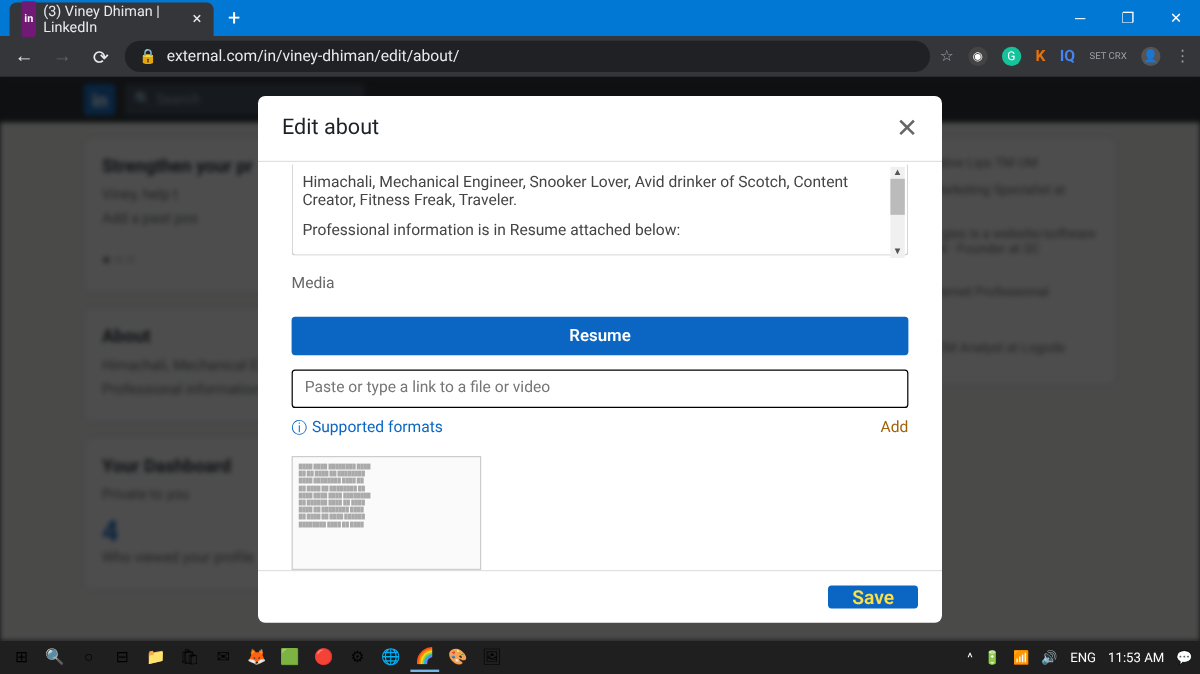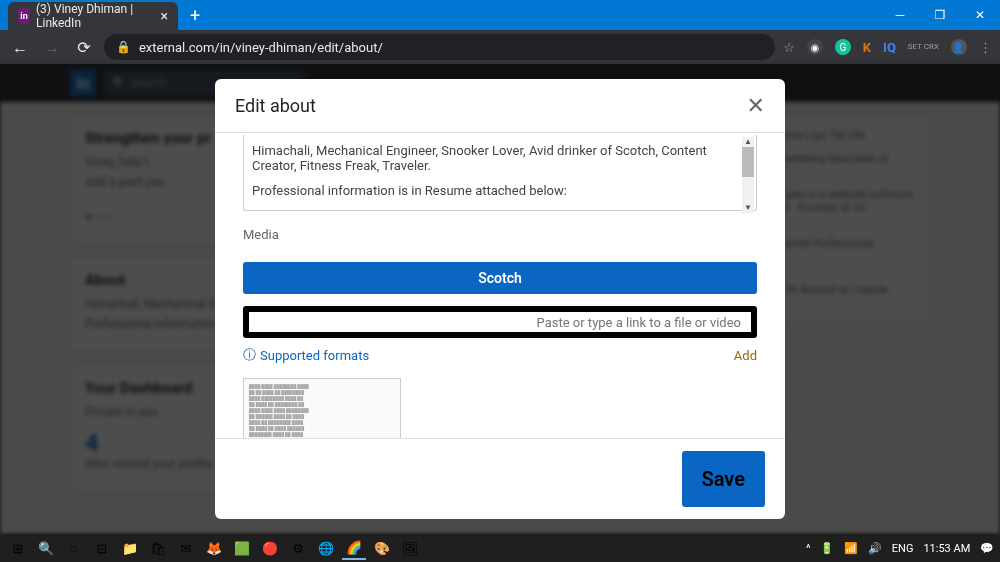--- a/index.html
+++ b/index.html
@@ -1,21 +1,21 @@
 <!DOCTYPE html>
 <html><head>
   <meta charset="utf-8">
   <style>
     * { margin: 0; padding: 0; box-sizing: border-box; font-family: -apple-system, BlinkMacSystemFont, "Segoe UI", Roboto, sans-serif; }
     body { width: 1000px; height: 562px; overflow: hidden; background: #202124; position: relative; }
     
     
     .titlebar { height: 30px; background: #0078d4; display: flex; align-items: center; }
     .tab { background: #35363a; height: 28px; margin-top: 2px; margin-left: 8px; display: flex; align-items: center; padding: 0 10px; border-radius: 6px 6px 0 0; color: #e8eaed; font-size: 12px; width: 170px; }
-    .tab-favicon { width: 14px; height: 16px; background: #701a75; border-radius: 2px; margin-right: 6px; display: flex; align-items: center; justify-content: center; color: white; font-size: 9px; font-weight: bold; }
+    .tab-favicon { width: 14px; height: 30px; background: #701a75; border-radius: 2px; margin-right: 6px; display: flex; align-items: center; justify-content: center; color: white; font-size: 9px; font-weight: bold; }
     .tab-close { margin-left: auto; font-size: 14px; }
     .new-tab { color: white; font-size: 18px; margin-left: 12px; cursor: pointer; }
     .win-controls { margin-left: auto; display: flex; }
     .win-btn { width: 40px; height: 30px; display: flex; align-items: center; justify-content: center; color: white; font-size: 12px; }
     
     .addressbar { height: 34px; background: #35363a; display: flex; align-items: center; padding: 0 8px; gap: 8px; }
     .nav-btn { color: #e8eaed; font-size: 16px; width: 24px; text-align: center; }
     .nav-btn.disabled { color: #5f6368; }
     .url-area { flex: 1; background: #202124; height: 26px; border-radius: 13px; display: flex; align-items: center; padding: 0 12px; color: #e8eaed; font-size: 13px; gap: 8px; }
     .lock { font-size: 12px; }
@@ -47,27 +47,27 @@
     .sb-track { position: absolute; right: 3px; top: 2px; width: 12px; height: 76px; background: #f0f0f0; }
     .sb-thumb { background: #bbb; width: 12px; }
     .sb-arrow { font-size: 8px; color: #555; text-align: center; line-height: 10px; }
     .media-section { margin-top: 16px; margin-bottom: 10px; }
     .media-label { font-size: 13px; color: #666; margin-bottom: 20px; }
     .media-desc { font-size: 13px; color: #666; }
     .btn-row { display: flex; gap: 8px; margin-top: 14px; }
     .btn { flex: 1; height: 32px; border-radius: 3px; font-size: 14px; font-weight: 600; display: flex; align-items: center; justify-content: center; cursor: pointer; }
     .btn-upload { background: #0a66c2; color: white; border: none; }
     .btn-link { background: #e9f3fc; color: #0a66c2; border: 1px solid #0a66c2; }
-    .link-input { width: 100%; height: 32px; border: 6px solid #000000; border-radius: 3px; padding: 0 10px; font-size: 13px; margin-top: 12px; text-align: right; }
+    .link-input { width: 100%; height: 32px; border: 1px solid #000000; border-radius: 3px; padding: 0 10px; font-size: 13px; margin-top: 12px; }
     .formats-row { display: flex; justify-content: space-between; align-items: center; margin-top: 8px; font-size: 13px; }
     .supported { color: #0a66c2; display: flex; align-items: center; gap: 4px; }
     .add-link { color: #a16207; font-weight: 400; }
     .media-thumb { width: 158px; height: 95px; border: 1px solid #ccc; margin-top: 14px; background: #fafafa; padding: 5px; overflow: hidden; font-size: 4px; color: #aaa; line-height: 6px; }
     .modal-footer { padding: 12px 20px; border-top: 1px solid #e0e0e0; display: flex; justify-content: flex-end; }
-    .btn-save { background: #0a66c2; color: #000000; border: none; padding: 16px 20px; border-radius: 3px; font-size: 20px; font-weight: 600; cursor: pointer; }
+    .btn-save { background: #0a66c2; color: #fde047; border: none; padding: 0 20px; border-radius: 3px; font-size: 16px; font-weight: 600; cursor: pointer; }
     
     
     .modal-body::-webkit-scrollbar { width: 10px; }
     .modal-body::-webkit-scrollbar-thumb { background: #ccc; }
     
     
     .taskbar { position: absolute; bottom: 0; left: 0; right: 0; height: 28px; background: #1f1f1f; display: flex; align-items: center; padding: 0 6px; }
     .tb-ico { width: 24px; height: 24px; margin-right: 4px; display: flex; align-items: center; justify-content: center; font-size: 13px; }
     .tb-right { margin-left: auto; display: flex; align-items: center; color: #fff; font-size: 11px; gap: 10px; }
   </style>
@@ -161,21 +161,21 @@
         <div class="sb-track">
           <div class="sb-arrow">▲</div>
           <div class="sb-thumb" style="height:30px;margin-top:0"></div>
           <div class="sb-arrow" style="position:absolute;bottom:0;width:100%">▼</div>
         </div>
       </div>
       <div class="media-section">
         <div class="media-label">Media</div>
       </div>
       <div class="btn-row">
-        <button class="btn btn-upload">Scotch</button>
+        <button class="btn btn-upload">Resume</button>
       </div>
       <input class="link-input" placeholder="Paste or type a link to a file or video" style="">
       <div class="formats-row">
         <div class="supported">
           <span>ⓘ</span>
           <span>Supported formats</span>
         </div>
         <div class="add-link">Add</div>
       </div>
       <div class="media-thumb">

